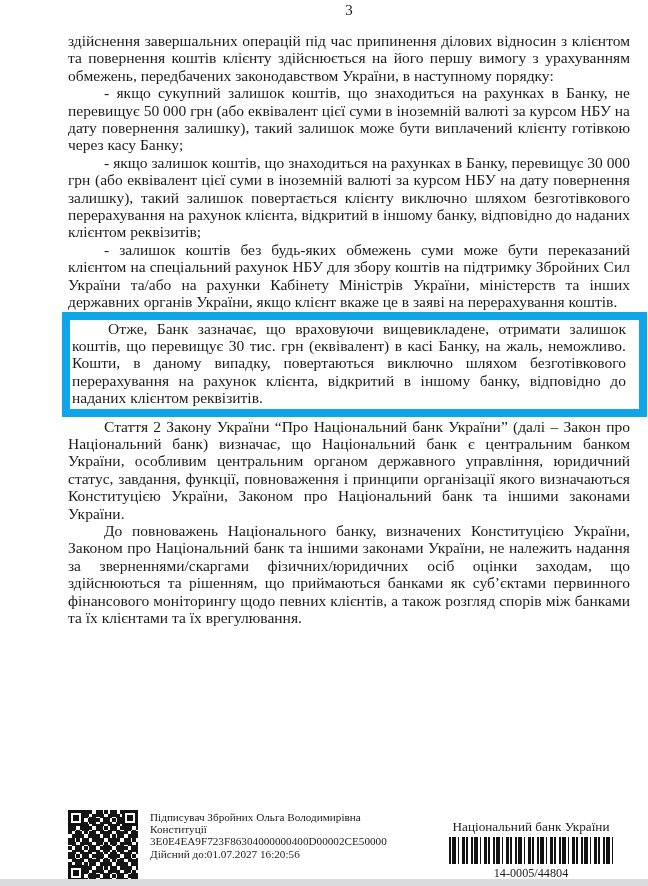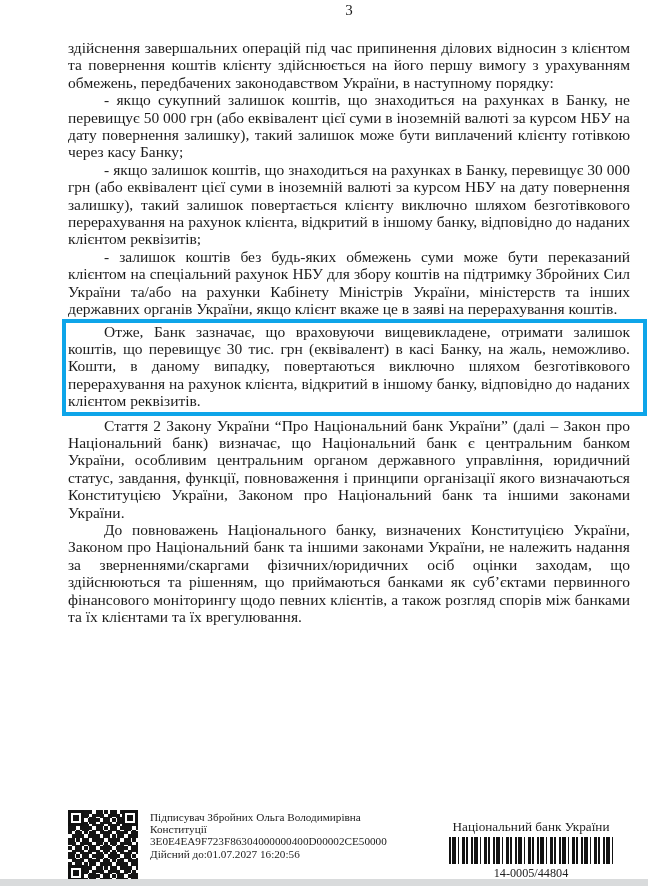--- a/index.html
+++ b/index.html
@@ -9,28 +9,28 @@
     background:#ffffff;
     font-family:"Liberation Serif","DejaVu Serif",serif;
     color:#1c1c1c;
     overflow:hidden;
   }
   .page-number{
     position:absolute;top:2px;left:68px;width:562px;
     text-align:center;font-size:15px;
   }
   .content{
-    position:absolute;top:39px;left:68px;width:562px;
+    position:absolute;top:32px;left:68px;width:562px;
     font-size:15.5px;line-height:17.4px;
     text-align:justify;
   }
   .content p{margin:0;text-indent:36px;}
   .content p.no-indent{text-indent:0;}
   .highlight-box{
-    border:4px solid #0ea5e9;
+    border:8px solid #0ea5e9;
     margin:1px -17px 1px -6px;
     padding:0 13px 2px 2px;
   }
   .highlight-box p{margin:0;text-indent:36px;}
   .u{text-decoration:underline;}
   
   .footer{position:absolute;left:0;top:806px;width:648px;height:74px;}
   .qr{
     position:absolute;left:68px;top:4px;width:70px;height:71px;
     background-image:

